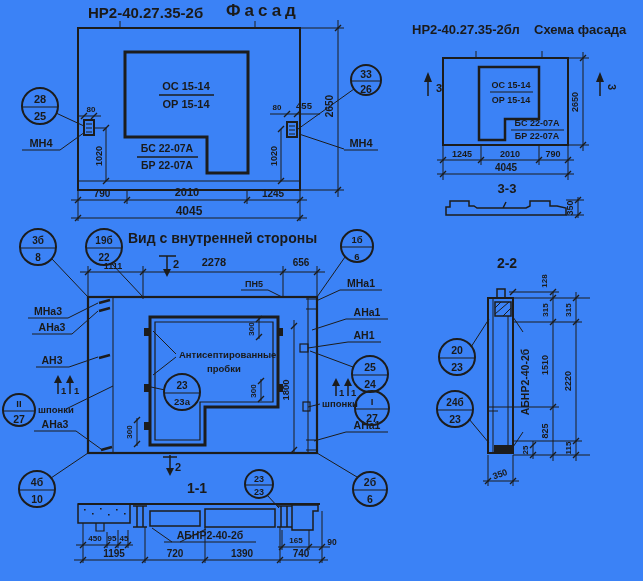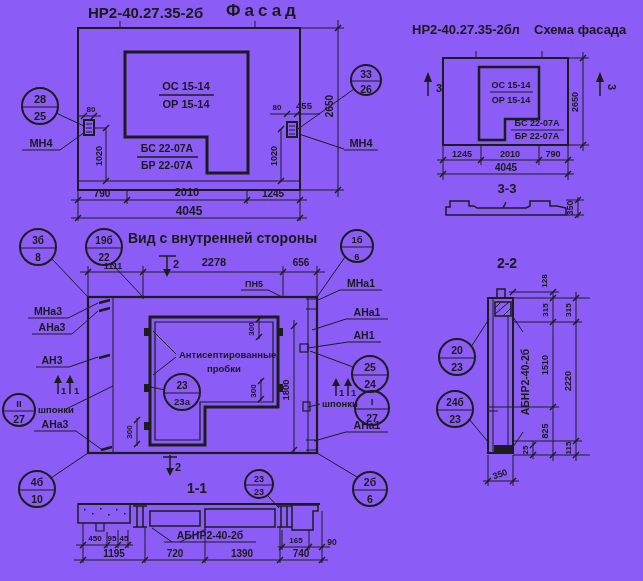--- a/index.html
+++ b/index.html
@@ -1,17 +1,17 @@
 <!DOCTYPE html>
 <html><head>
 <meta charset="utf-8">
 <style>
   html,body{margin:0;padding:0;background:#e8e6df;}
   .paper{
-    width:643px;height:581px;background:#8b5cf6;position:relative;overflow:hidden;
+    width:643px;height:581px;background:#3b82f6;position:relative;overflow:hidden;
     font-family:"Liberation Sans","DejaVu Sans",sans-serif;
   }
   svg text{
     font-family:"Liberation Sans","DejaVu Sans",sans-serif;
     font-weight:700;fill:#1a1a1a;
   }
   .mid{text-anchor:middle;}
   .f8{font-size:8px}.f85{font-size:8.5px}.f9{font-size:9px}.f95{font-size:9.5px}
   .f10{font-size:10px}.f105{font-size:10.5px}.f11{font-size:11px}.f12{font-size:12px}
   .f13{font-size:13px}.f14{font-size:14px}.f15{font-size:15px}.f17{font-size:17px}

